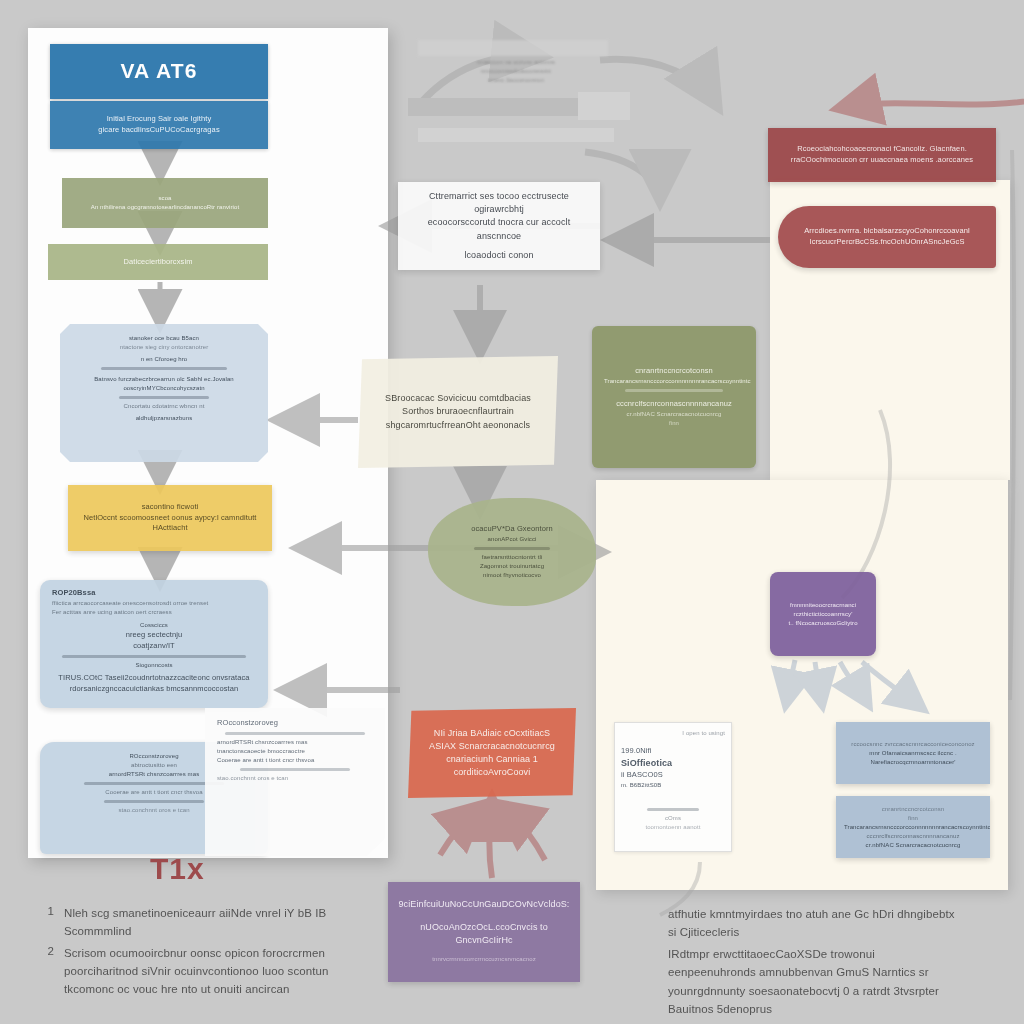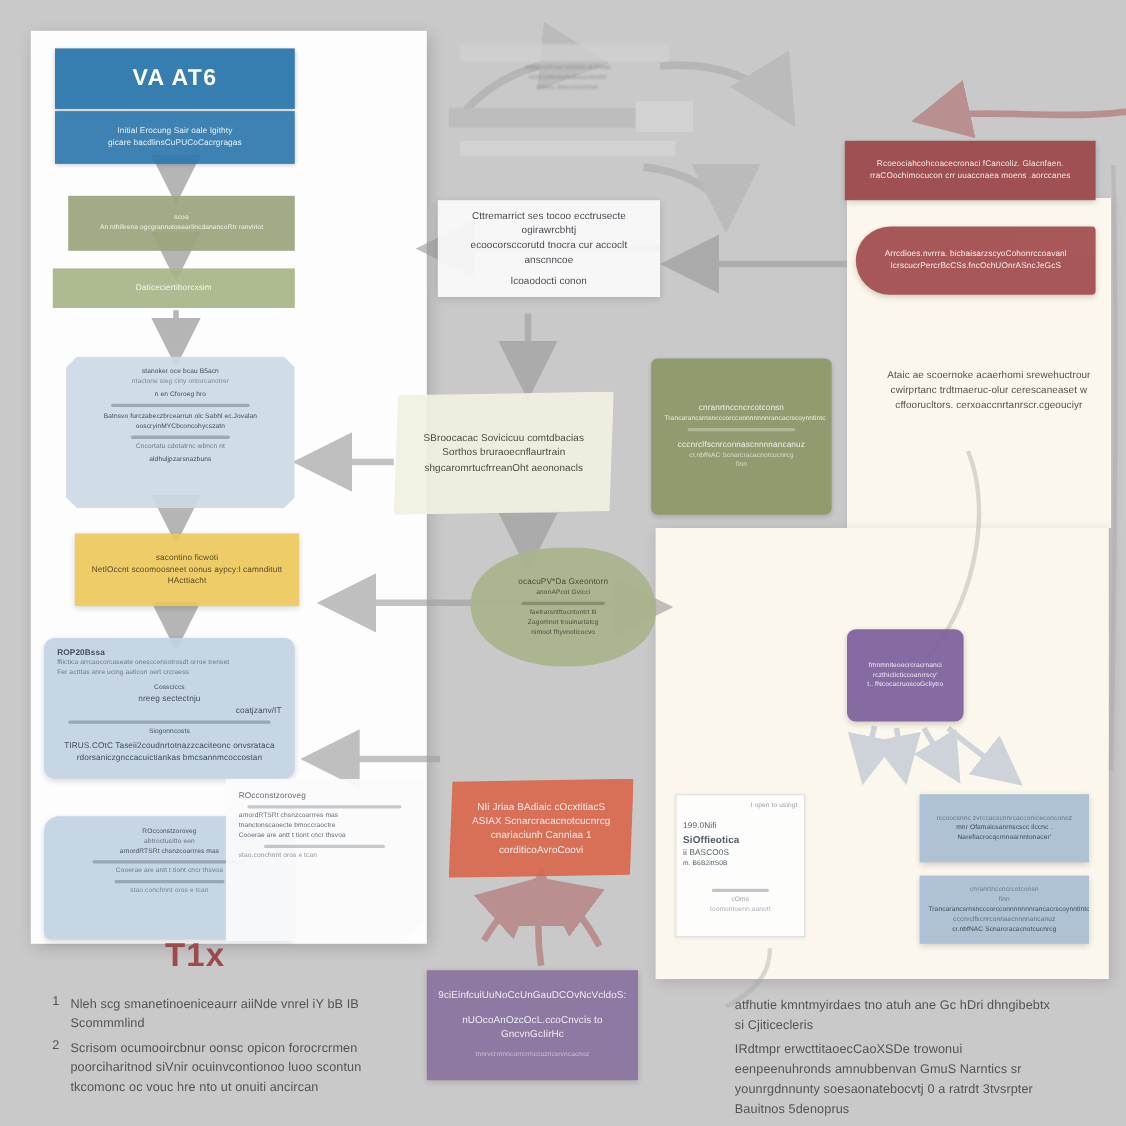--- a/index.html
+++ b/index.html
@@ -215,21 +215,21 @@
     <span class="ln">NetlOccnt scoomoosneet oonus aypcy:l camnditutt</span>
     <span class="ln">HActtiacht</span>
   </div>
 
   <div class="node lightblue2 micro garble" style="left:40px;top:568px;width:228px;height:128px;align-items:stretch;justify-content:flex-start;padding:8px 12px;">
     <span class="ln tiny" style="text-align:left;font-weight:700;">ROP20Bssa</span>
     <span class="ln" style="text-align:left;opacity:.7;">ffiictica arrcaocorcaseate onesccensotrosdt orroe trenset</span>
     <span class="ln" style="text-align:left;opacity:.7;">Fer actttas anre ucing  aaticon   oert crcraess</span>
     <span class="ln" style="text-align:center;margin-top:4px;">Cossciccs</span>
     <span class="ln tiny" style="text-align:center;">nreeg sectectnju</span>
-    <span class="ln tiny" style="text-align:right;">coatjzanv/IT</span>
+    <span class="ln tiny" style="text-align:center;">coatjzanv/IT</span>
     <span class="bar w90"></span>
     <span class="ln" style="text-align:center;">Siogonncosts</span>
     <span class="ln tiny" style="text-align:center;margin-top:3px;">TIRUS.COtC Taseii2coudnrtotnazzcaciteonc onvsrataca</span>
     <span class="ln tiny" style="text-align:center;">rdorsaniczgnccacuictiankas  bmcsannmcoccostan</span>
   </div>
 
   <div class="node lightblue2 micro garble" style="left:40px;top:730px;width:228px;height:112px;align-items:stretch;justify-content:flex-start;padding:10px 14px;border-radius:14px 14px 6px 6px;">
     <span class="ln" style="text-align:center;">ROcconstzoroveg</span>
     <span class="ln" style="text-align:center;opacity:.75;">abtroctusitto een</span>
     <span class="ln" style="text-align:center;">arnordRTSRt chsnzcoarrres  mas</span>
@@ -285,25 +285,20 @@
   <div class="node darkred tiny garble" style="left:768px;top:128px;width:228px;height:54px;">
     <span class="ln">Rcoeociahcohcoacecronaci fCancoliz. Glacnfaen.</span>
     <span class="ln">rraCOochimocucon crr uuaccnaea moens .aorccanes</span>
   </div>
 
   <div class="node darkred2 pill-l tiny garble" style="left:778px;top:206px;width:218px;height:62px;">
     <span class="ln">Arrcdioes.nvrrra. bicbaisarzscyoCohonrccoavanl</span>
     <span class="ln">IcrscucrPercrBcCSs.fncOchUOnrASncJeGcS</span>
   </div>
 
-  <div class="node sml garble" style="left:796px;top:322px;width:206px;height:66px;background:transparent;color:#464338;">
-    <span class="ln">Ataic  ae  scoernoke  acaerhomi  srewehuctrour</span>
-    <span class="ln">cwirprtanc  trdtmaeruc-olur cerescaneaset  w</span>
-    <span class="ln">cffoorucltors.  cerxoaccnrtanrscr.cgeouciyr</span>
-  </div>
 
   <div class="node olive-dark tiny garble" style="left:592px;top:326px;width:164px;height:142px;align-items:stretch;justify-content:center;padding:10px 12px;">
     <span class="ln" style="text-align:center;">cnranrtnccncrcotconsn</span>
     <span class="ln micro" style="text-align:center;">Trancarancsrnsncccorcconnnnnnnrancacrscoynntintc</span>
     <span class="bar w70"></span>
     <span class="ln" style="text-align:center;margin-top:4px;">cccnrclfscnrconnascnnnnancanuz</span>
     <span class="ln micro" style="text-align:center;opacity:.8;">cr.nbfNAC  Scnarcracacnotcucnrcg</span>
     <span class="ln micro" style="text-align:center;opacity:.7;">finn</span>
   </div>
 

